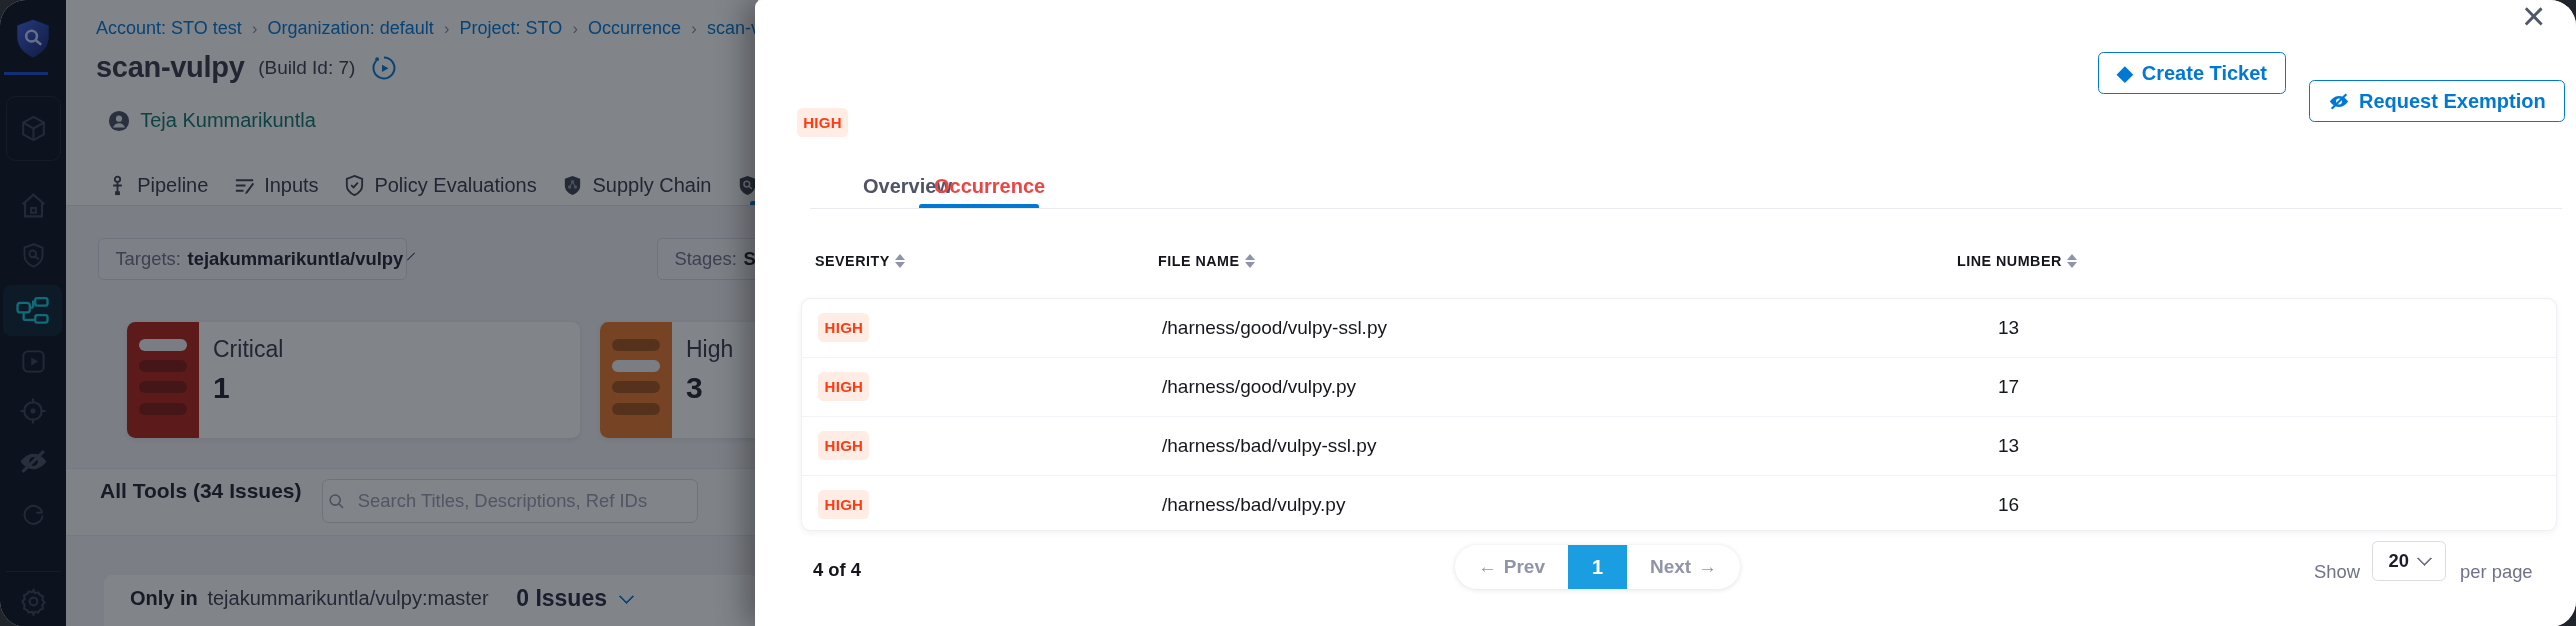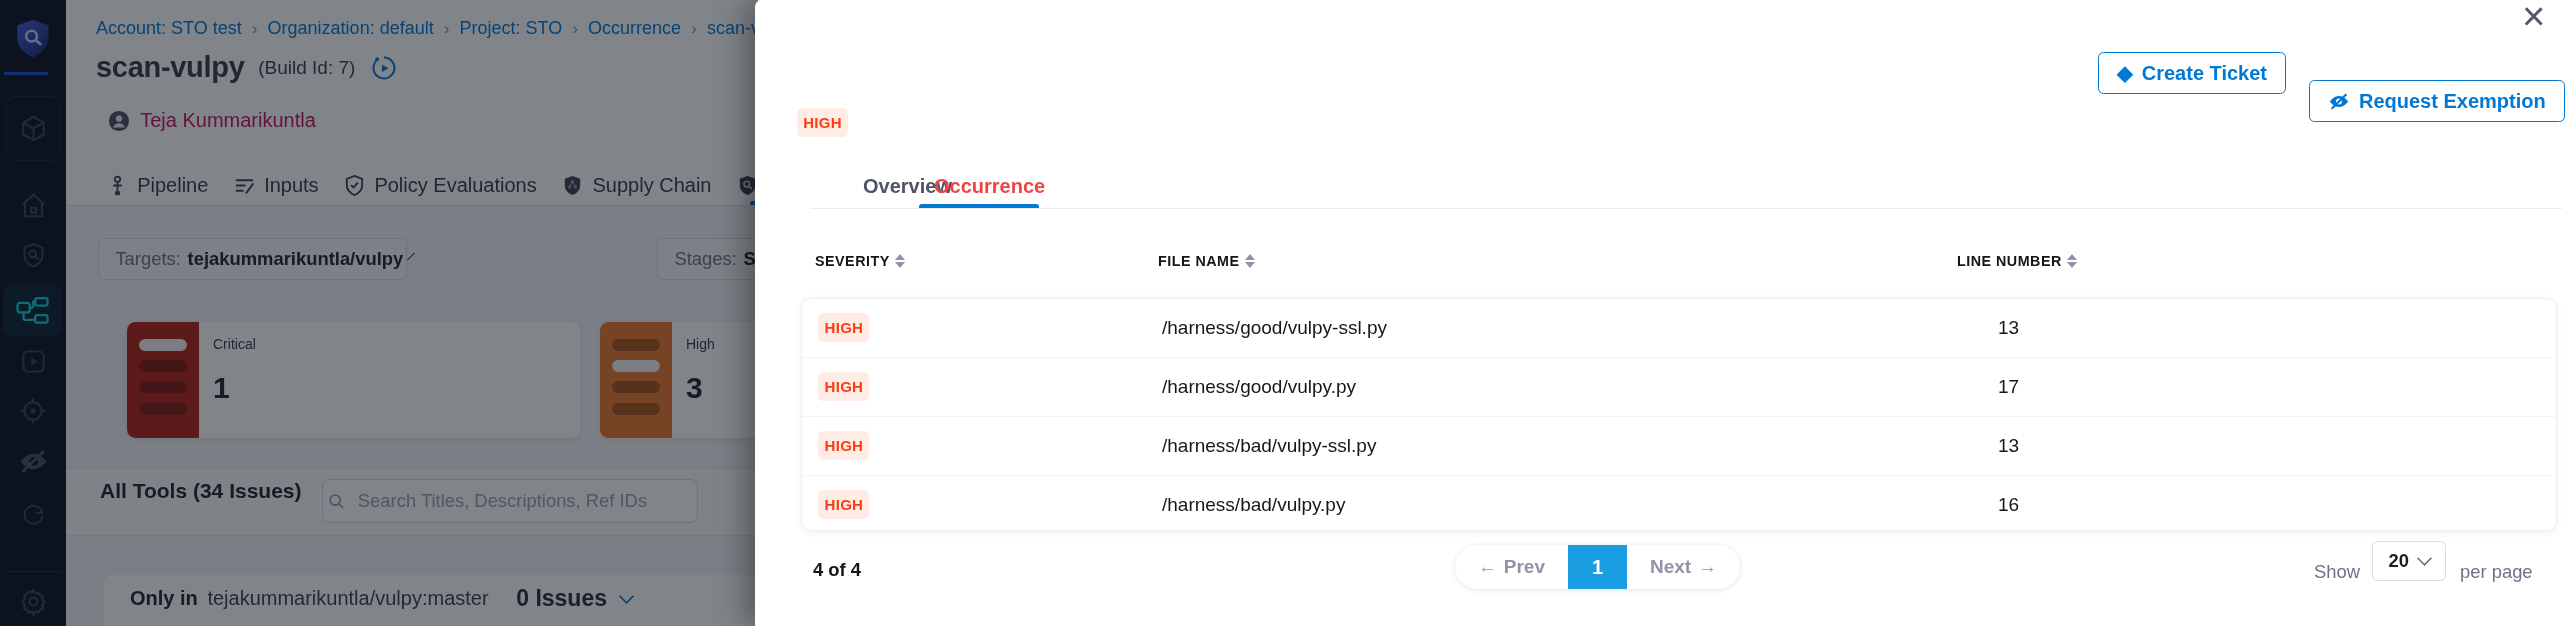--- a/index.html
+++ b/index.html
@@ -1,17 +1,17 @@
 <!DOCTYPE html>
 <html style="font-size:11px"><head>
 <meta charset="utf-8">
 <style>
   html,body{margin:0;padding:0;background:#20242b;}
   #app{position:relative;width:2576px;height:627px;overflow:hidden;
-       font-family:"Liberation Sans",sans-serif;background:#fff;}
+       font-family:"Liberation Sans",sans-serif;background:#fff;border-radius:26px;}
 
   
   .sidebar{position:absolute;left:0;top:0;width:66px;height:627px;background:#0b1422;z-index:10;}
   .side-ic{position:absolute;left:0;width:66px;display:flex;justify-content:center;color:#3a4456;}
   .side-div{position:absolute;background:#1a4cd6;}
   .module-btn{position:absolute;left:6.1px;top:96px;width:53px;height:63px;border:1.4px solid rgba(255,255,255,.08);
       border-radius:9.6px;display:flex;align-items:center;justify-content:center;color:#3a4456;}
   .active-side{position:absolute;left:3.4px;top:285px;width:59px;height:51px;background:rgba(23,203,220,.09);
       border-radius:8.2px;display:flex;align-items:center;justify-content:center;color:#17cbdc;}
 
@@ -20,39 +20,39 @@
   .content-bg{position:absolute;left:66px;top:206px;width:692px;height:421px;background:#f2f3f6;}
   .tools-band{position:absolute;left:66px;top:468px;width:692px;height:66px;background:#fbfcfd;
       border-top:0.7px solid #e7e9ee;border-bottom:0.7px solid #e7e9ee;}
   .bottom-card{position:absolute;left:104px;top:575px;width:654px;height:52px;background:#ffffff;border-radius:8.2px 8.2px 0 0;}
   .crumbs{position:absolute;left:96px;top:18px;display:flex;align-items:center;gap:10.2px;font-size:18px;}
   .crumb{color:#0278d5;cursor:pointer;}
   .crumb-sep{color:#8a8ea0;font-size:16.4px;}
   .title-row{position:absolute;left:96px;top:51px;display:flex;align-items:center;gap:13.7px;}
   .pg-title{font-size:29px;font-weight:bold;color:#3a3b4a;letter-spacing:-0.3px;}
   .build-id{font-size:19px;color:#3f4150;}
-  .user-row{position:absolute;left:108px;top:109px;display:flex;align-items:center;gap:10.2px;color:#be185d;font-size:20px;}
+  .user-row{position:absolute;left:108px;top:109px;display:flex;align-items:center;gap:10.2px;color:#0f766e;font-size:20px;}
   .tabs-row{position:absolute;left:106px;top:167px;display:flex;align-items:center;gap:24.6px;height:36px;}
   .nav-tab{display:flex;align-items:center;gap:8.2px;font-size:20px;color:#3a3b4a;cursor:pointer;}
   .nav-tab svg{color:#3c4150;}
   .tab-underline{position:absolute;left:750px;top:201px;width:152px;height:4.8px;background:#0278d5;border-radius:2.7px 2.7px 0 0;}
   .tabbar-border{position:absolute;left:66px;top:205px;width:692px;height:0.7px;background:#e2e4e9;}
   .pill{position:absolute;top:238px;height:42px;border:1.4px solid #d8dae3;border-radius:5.5px;
       display:flex;align-items:center;padding:0 16.4px;gap:6.8px;font-size:18.4px;background:rgba(255,255,255,.35);box-sizing:border-box;}
   .pill .lab{color:#707389;}
   .pill .val{color:#24252e;font-weight:600;white-space:nowrap;}
   .chev{width:9px;height:9px;border-right:2px solid #6f7288;border-bottom:2px solid #6f7288;
       transform:rotate(45deg);display:inline-block;border-radius:0.7px;margin-top:-4.1px;}
   .chev.blue{border-color:#0278d5;}
   .sumcard{position:absolute;top:322px;width:453px;height:116px;background:#fff;border-radius:8.2px;
       overflow:hidden;box-shadow:0 1.4px 5.5px rgba(30,30,50,.08);}
   .strip{position:absolute;left:0;top:0;width:72px;height:116px;}
   .sbar{position:absolute;left:11.6px;width:48px;height:11.6px;border-radius:6.1px;background:rgba(30,8,2,.33);}
   .sbar.lit{background:#f1f2f4;}
-  .sc-label{position:absolute;left:86px;top:13.7px;font-size:14px;color:#3a3b4a;}
+  .sc-label{position:absolute;left:86px;top:13.7px;font-size:23px;color:#3a3b4a;}
   .sc-count{position:absolute;left:86px;top:49px;font-size:30px;font-weight:bold;color:#24252e;}
   .tools-h{position:absolute;left:100px;top:479px;font-size:21px;font-weight:bold;color:#24252e;}
   .searchbox{position:absolute;left:322px;top:479px;width:376px;height:44px;background:#fff;border:1.4px solid #d8dae3;
       border-radius:6.8px;display:flex;align-items:center;padding:0 4px;gap:10.2px;box-sizing:border-box;}
   .searchbox input{border:none;outline:none;background:transparent;font-size:18.4px;width:100%;
       font-family:"Liberation Sans",sans-serif;color:#3a3b4a;}
   .searchbox input::placeholder{color:#99a0af;}
   .onlyin{position:absolute;left:130px;top:585px;display:flex;align-items:center;gap:9.6px;}
   .oi-pre{font-size:20px;font-weight:bold;color:#24252e;}
   .oi-target{font-size:20px;color:#3f4150;}

